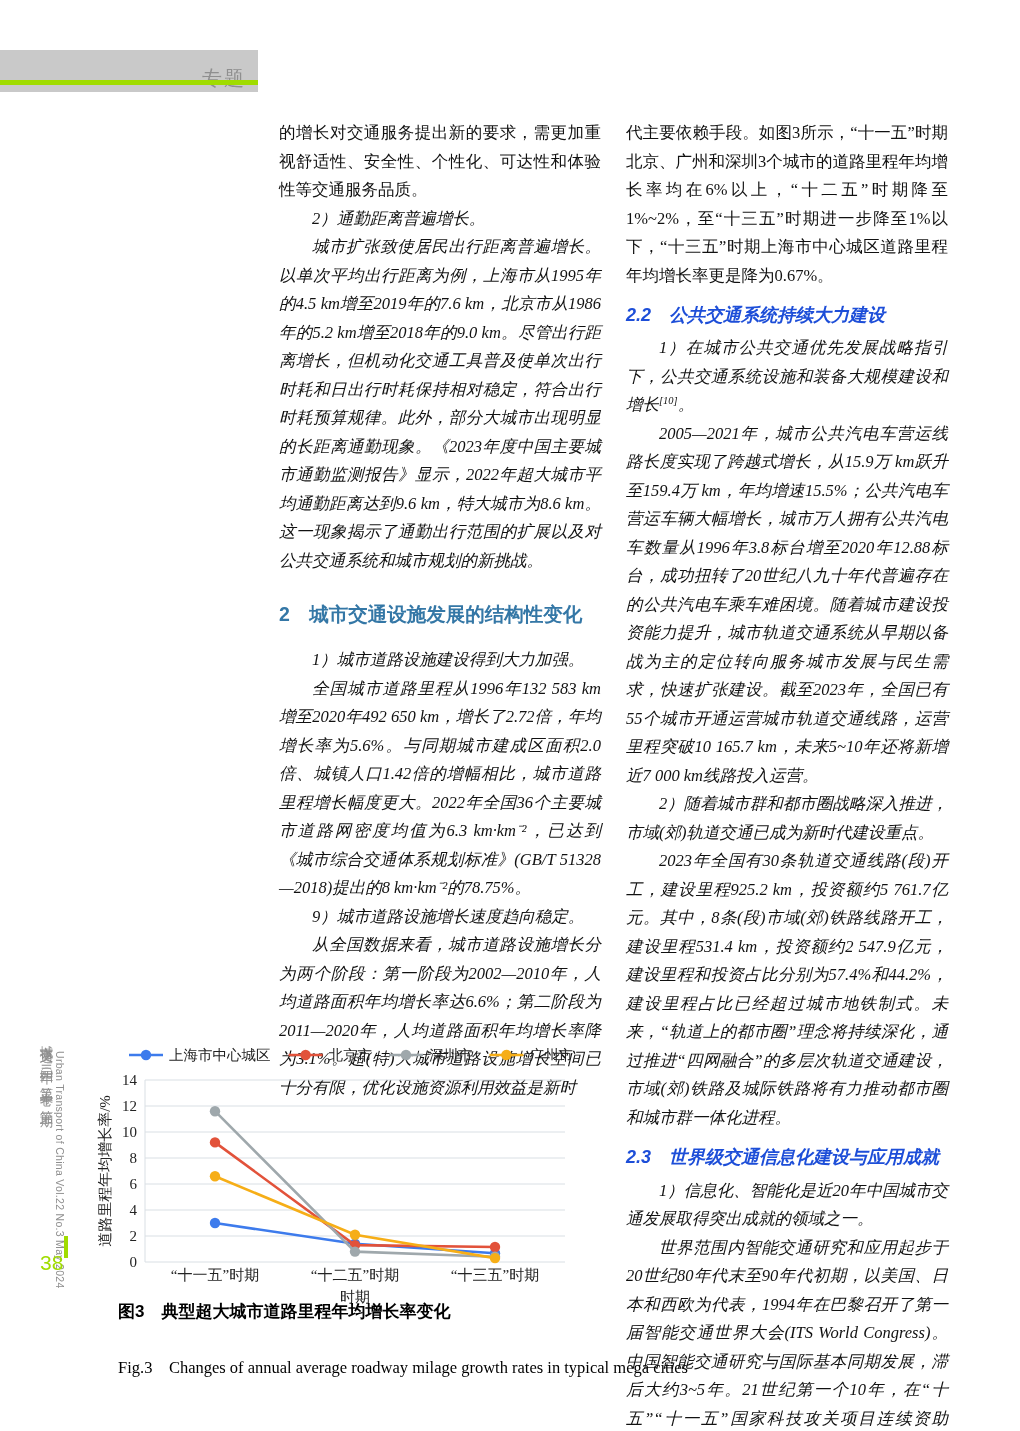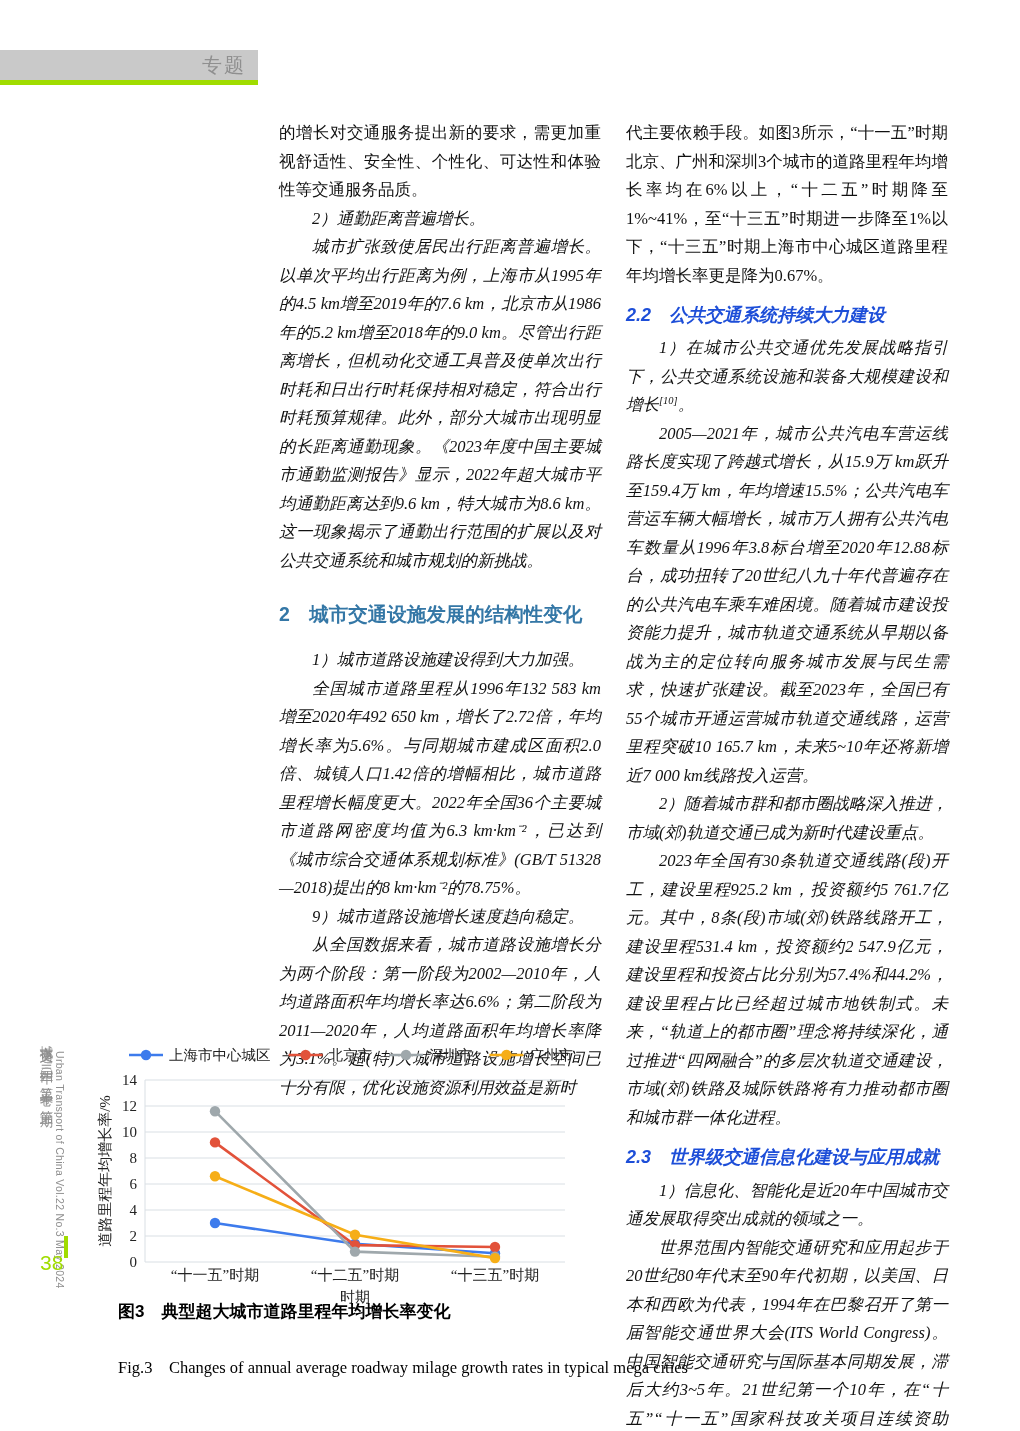--- a/index.html
+++ b/index.html
@@ -1,21 +1,21 @@
 <!DOCTYPE html>
 <html><head>
 <meta charset="utf-8">
 <style>
   html,body{margin:0;padding:0;background:#ffffff;}
   #page{position:relative;width:1020px;height:1431px;background:#ffffff;overflow:hidden;
         font-family:"Liberation Serif",serif;color:#111;}
 
   
-  .tag-bar{position:absolute;left:0;top:50px;width:258px;height:30px;background:#c9c9c9;
-           display:flex;align-items:center;justify-content:flex-end;padding-right:12px;box-sizing:border-box;}
+  .tag-bar{position:absolute;left:0;top:50px;width:258px;height:42px;background:#c9c9c9;
+           display:flex;align-items:flex-end;justify-content:flex-end;padding-right:12px;box-sizing:border-box;}
   .tag-bar span{font-family:"Liberation Sans",sans-serif;font-size:20px;color:#8f8f8f;letter-spacing:2px;}
   .tag-underline{position:absolute;left:0;top:80px;width:258px;height:5px;background:#a0dc00;}
 
   
   .journal-cn{position:absolute;left:37px;top:1034px;writing-mode:vertical-rl;
               font-family:"Liberation Sans",sans-serif;font-size:13.5px;color:#8e8e8e;letter-spacing:1.5px;}
   .journal-en{position:absolute;left:54px;top:1051px;writing-mode:vertical-rl;
               font-family:"Liberation Sans",sans-serif;font-size:10.5px;color:#8e8e8e;letter-spacing:0.3px;}
   .side-green-bar{position:absolute;left:64px;top:1236px;width:3.5px;height:22px;background:#a0dc00;}
   .page-num{position:absolute;left:40px;top:1251px;font-family:"Liberation Sans",sans-serif;
@@ -65,21 +65,21 @@
       <p>的增长对交通服务提出新的要求，需更加重视舒适性、安全性、个性化、可达性和体验性等交通服务品质。</p>
       <p class="indent">2）通勤距离普遍增长。</p>
       <p class="indent">城市扩张致使居民出行距离普遍增长。以单次平均出行距离为例，上海市从1995年的4.5 km增至2019年的7.6 km，北京市从1986年的5.2 km增至2018年的9.0 km。尽管出行距离增长，但机动化交通工具普及使单次出行时耗和日出行时耗保持相对稳定，符合出行时耗预算规律。此外，部分大城市出现明显的长距离通勤现象。《2023年度中国主要城市通勤监测报告》显示，2022年超大城市平均通勤距离达到9.6 km，特大城市为8.6 km。这一现象揭示了通勤出行范围的扩展以及对公共交通系统和城市规划的新挑战。</p>
       <h2 class="sec">2　城市交通设施发展的结构性变化</h2>
       <p class="indent">1）城市道路设施建设得到大力加强。</p>
       <p class="indent">全国城市道路里程从1996年132 583 km增至2020年492 650 km，增长了2.72倍，年均增长率为5.6%。与同期城市建成区面积2.0倍、城镇人口1.42倍的增幅相比，城市道路里程增长幅度更大。2022年全国36个主要城市道路网密度均值为6.3 km·km⁻²，已达到《城市综合交通体系规划标准》(GB/T 51328—2018)提出的8 km·km⁻²的78.75%。</p>
       <p class="indent">9）城市道路设施增长速度趋向稳定。</p>
       <p class="indent">从全国数据来看，城市道路设施增长分为两个阶段：第一阶段为2002—2010年，人均道路面积年均增长率达6.6%；第二阶段为2011—2020年，人均道路面积年均增长率降为3.1%。超(特)大城市道路设施增长空间已十分有限，优化设施资源利用效益是新时</p>
     </div>
   <div class="col" id="right-col">
-      <p>代主要依赖手段。如图3所示，“十一五”时期北京、广州和深圳3个城市的道路里程年均增长率均在6%以上，“十二五”时期降至1%~41%，至“十三五”时期进一步降至1%以下，“十三五”时期上海市中心城区道路里程年均增长率更是降为0.67%。</p>
+      <p>代主要依赖手段。如图3所示，“十一五”时期北京、广州和深圳3个城市的道路里程年均增长率均在6%以上，“十二五”时期降至1%~2%，至“十三五”时期进一步降至1%以下，“十三五”时期上海市中心城区道路里程年均增长率更是降为0.67%。</p>
       <h3 class="sub">2.2　公共交通系统持续大力建设</h3>
       <p class="indent">1）在城市公共交通优先发展战略指引下，公共交通系统设施和装备大规模建设和增长<sup>[10]</sup>。</p>
       <p class="indent">2005—2021年，城市公共汽电车营运线路长度实现了跨越式增长，从15.9万 km跃升至159.4万 km，年均增速15.5%；公共汽电车营运车辆大幅增长，城市万人拥有公共汽电车数量从1996年3.8标台增至2020年12.88标台，成功扭转了20世纪八九十年代普遍存在的公共汽电车乘车难困境。随着城市建设投资能力提升，城市轨道交通系统从早期以备战为主的定位转向服务城市发展与民生需求，快速扩张建设。截至2023年，全国已有55个城市开通运营城市轨道交通线路，运营里程突破10 165.7 km，未来5~10年还将新增近7 000 km线路投入运营。</p>
       <p class="indent">2）随着城市群和都市圈战略深入推进，市域(郊)轨道交通已成为新时代建设重点。</p>
       <p class="indent">2023年全国有30条轨道交通线路(段)开工，建设里程925.2 km，投资额约5 761.7亿元。其中，8条(段)市域(郊)铁路线路开工，建设里程531.4 km，投资额约2 547.9亿元，建设里程和投资占比分别为57.4%和44.2%，建设里程占比已经超过城市地铁制式。未来，“轨道上的都市圈”理念将持续深化，通过推进“四网融合”的多层次轨道交通建设，市域(郊)铁路及城际铁路将有力推动都市圈和城市群一体化进程。</p>
       <h3 class="sub">2.3　世界级交通信息化建设与应用成就</h3>
       <p class="indent">1）信息化、智能化是近20年中国城市交通发展取得突出成就的领域之一。</p>
       <p class="indent">世界范围内智能交通研究和应用起步于20世纪80年代末至90年代初期，以美国、日本和西欧为代表，1994年在巴黎召开了第一届智能交通世界大会(ITS World Congress)。中国智能交通研究与国际基本同期发展，滞后大约3~5年。21世纪第一个10年，在“十五”“十一五”国家科技攻关项目连续资助下，北京、上海等10余个城市开展了交通信息系统建设和示范应用，交通</p>
     </div>
 

